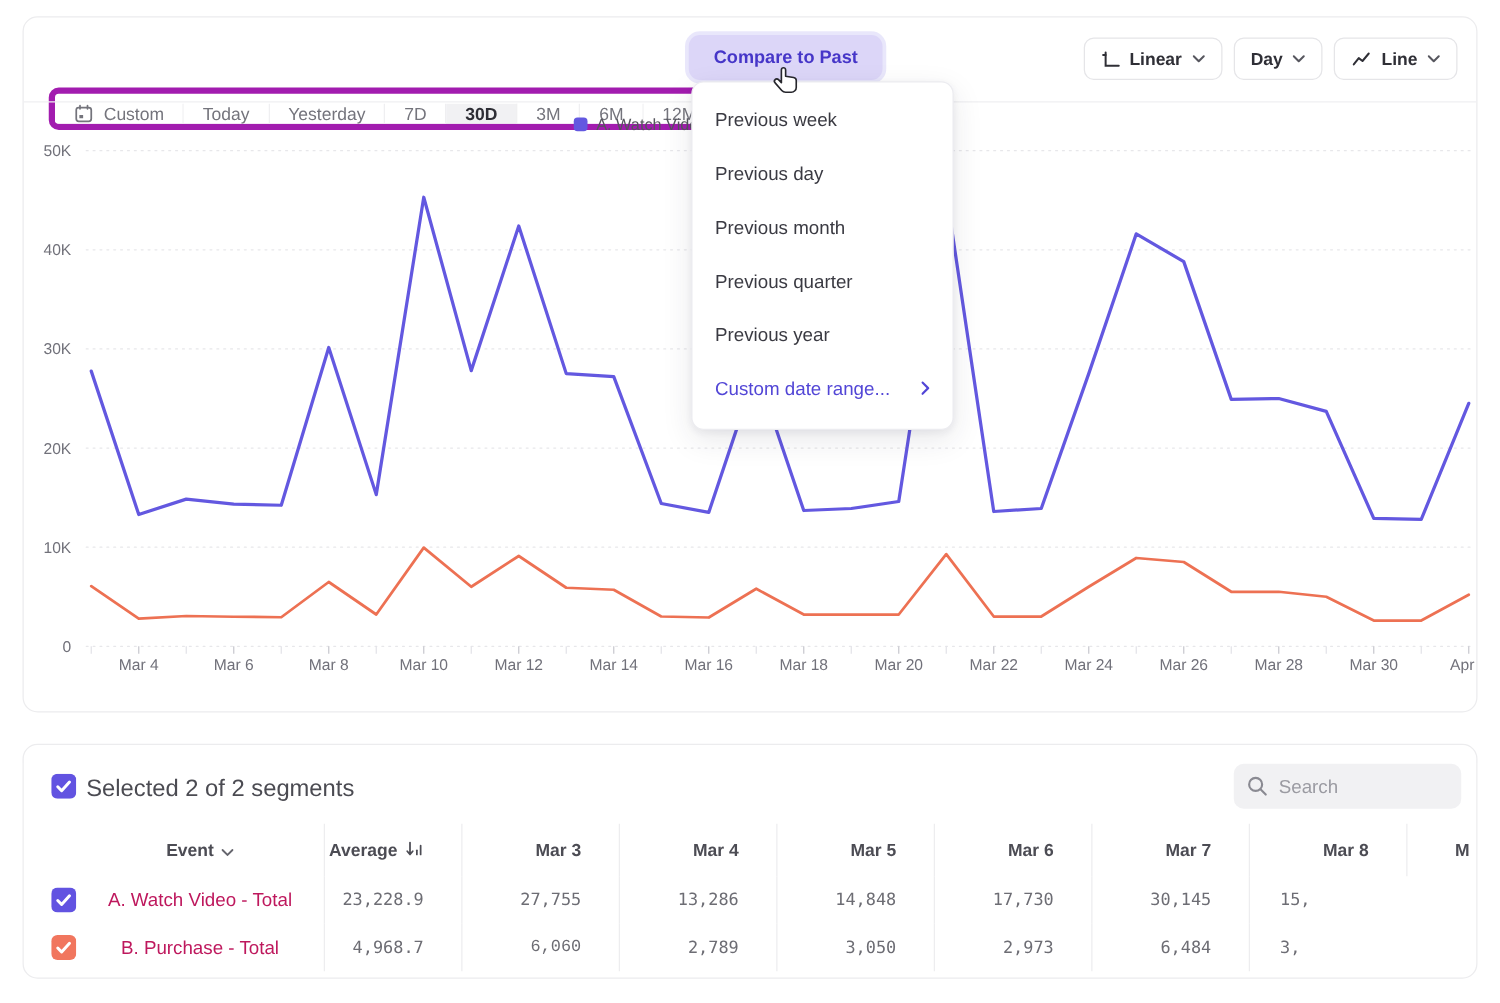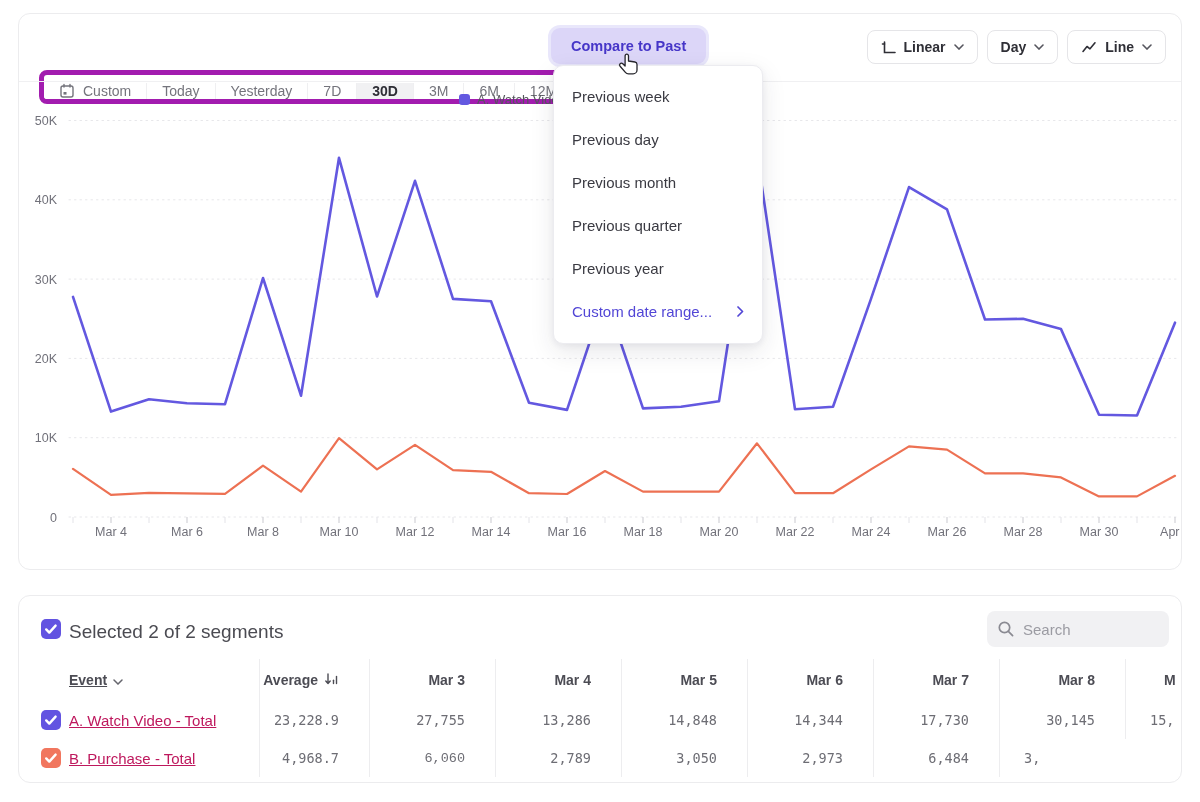--- a/index.html
+++ b/index.html
@@ -56,21 +56,21 @@
   #search-input { border:none; background:transparent; outline:none; font-size:15px; color:#3e3e46;
                   width:130px; font-family:inherit; }
   #search-input::placeholder { color:#9b9ba2; }
 
   #grid { position:absolute; left:0; top:63px; width:1234px; }
   .trow { display:flex; align-items:stretch; }
   .trow.head { height:42px; }
   .trow.body { height:38px; }
   .tcell { display:flex; align-items:center; justify-content:flex-end; padding:0 30px 0 8px;
            border-left:1px solid #ededef; font-size:14px; color:#4c4c54; font-weight:600; }
-  .tcell.first { justify-content:flex-start; border-left:none; padding:0 8px 0 50px; position:relative;text-decoration:underline; }
+  .tcell.first { justify-content:center; border-left:none; padding:0 8px 0 50px; position:relative; }
   .tcell.last { justify-content:flex-start; padding:0 0 0 38px; }
   .trow.body .tcell { font-family:"DejaVu Sans Mono","Liberation Mono",monospace; font-size:13.5px;
                       color:#6d6d74; font-weight:400; }
   .trow.body .tcell.first { font-family:"Liberation Sans","DejaVu Sans",sans-serif; font-size:15px;
                             color:#be185d; }
   .trow.body .tcell.last { padding-left:24px; }
   .row-check { position:absolute; left:22px; top:50%; margin-top:-10px; }
   .head-label { display:flex; align-items:center; gap:6px; }
 </style>
 </head>
@@ -317,21 +317,20 @@
               <rect width="20" height="20" rx="5" fill="#6253e1"></rect>
               <path d="M5.2 10.4l3.1 3.2 6.3-7" fill="none" stroke="#fff" stroke-width="2.4" stroke-linecap="round" stroke-linejoin="round"></path>
             </svg>
           </span>
           <span>A. Watch Video - Total</span>
         </div>
         <div class="tcell" style="width: 110px;">23,228.9</div>
         <div class="tcell" style="width: 126px;">27,755</div>
         <div class="tcell" style="width: 126px;">13,286</div>
         <div class="tcell" style="width: 126px;">14,848</div>
-        <div class="tcell" style="width: 126px;">14,344</div>
         <div class="tcell" style="width: 126px;">17,730</div>
         <div class="tcell" style="width: 126px;">30,145</div>
         <div class="tcell last" style="width: 126px;">15,</div>
       </div>
       <div class="trow body">
         <div class="tcell first" style="width: 240px;">
           <span class="row-check checkbox">
             <svg width="20" height="20" viewBox="0 0 20 20">
               <rect width="20" height="20" rx="5" fill="#f1765e"></rect>
               <path d="M5.2 10.4l3.1 3.2 6.3-7" fill="none" stroke="#fff" stroke-width="2.4" stroke-linecap="round" stroke-linejoin="round"></path>

